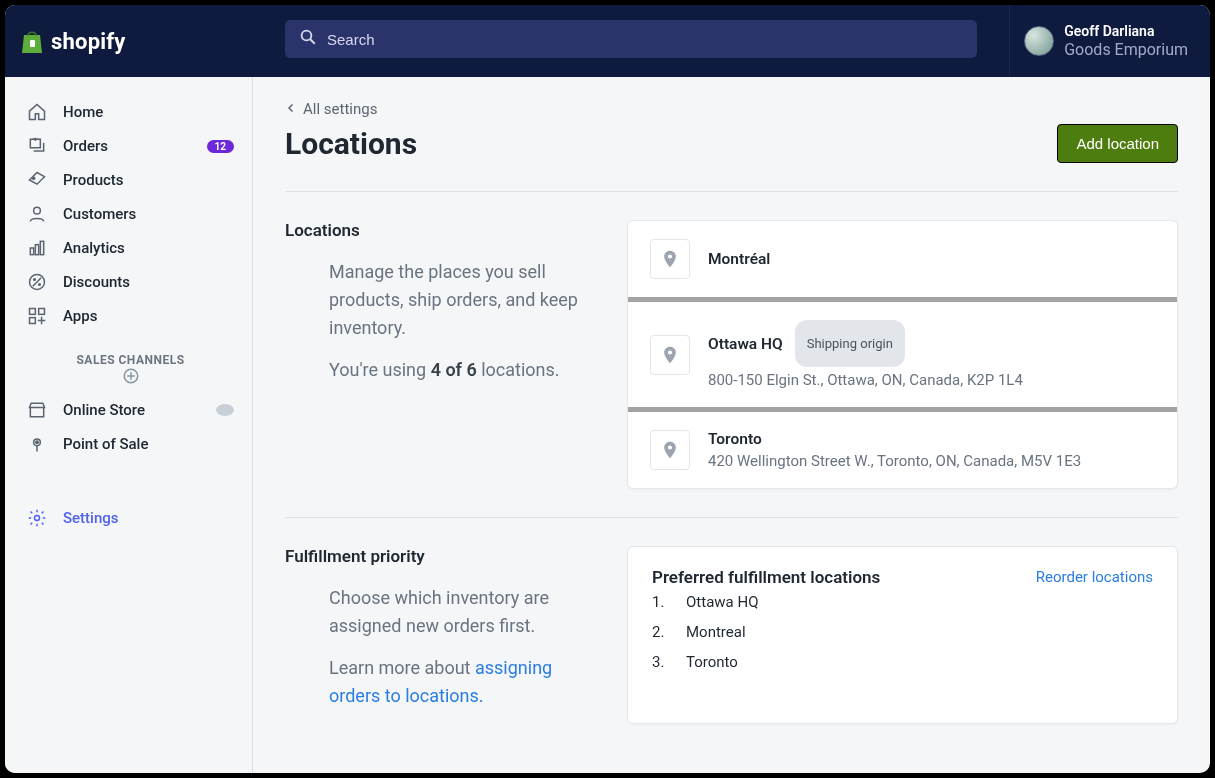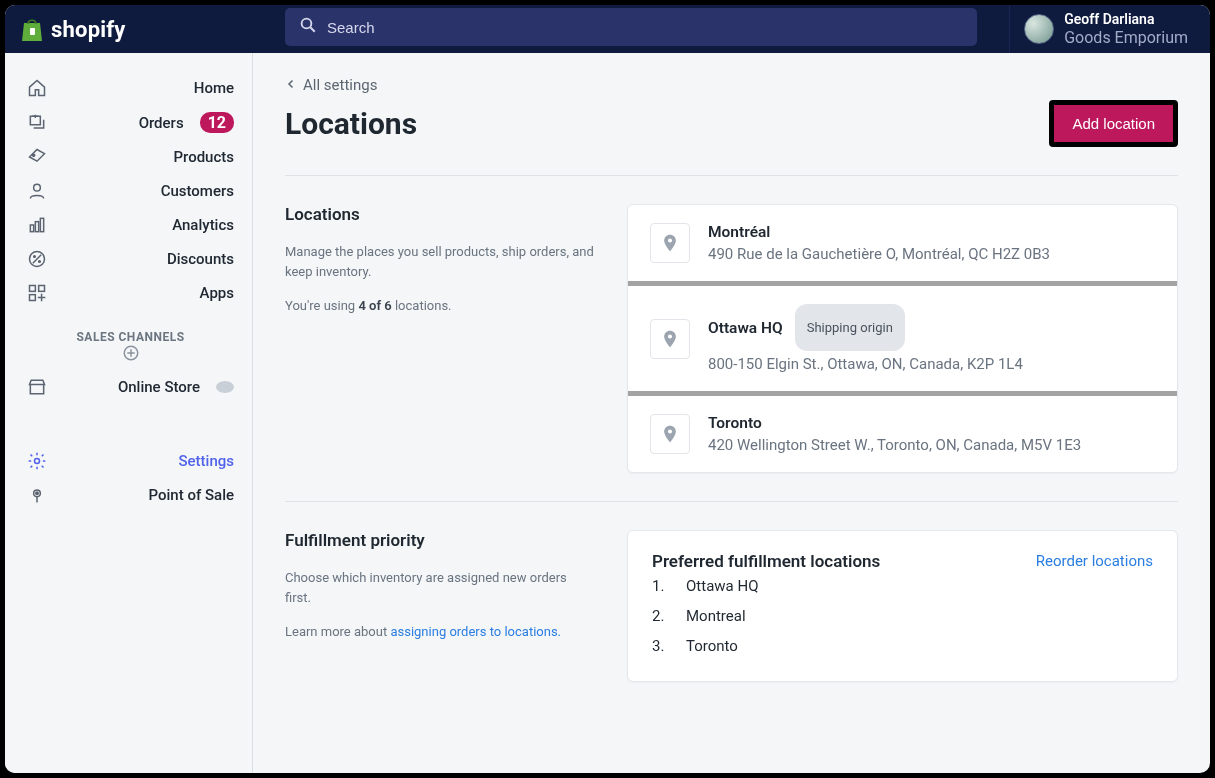--- a/index.html
+++ b/index.html
@@ -14,21 +14,21 @@
     position: absolute;
     inset: 5px;
     background: #f4f6f8;
     border-radius: 10px;
     overflow: hidden;
     display: flex;
     flex-direction: column;
   }
   
   .topbar {
-    height: 48px;
+    height: 72px;
     background: #0e1a3e;
     display: flex;
     align-items: center;
     flex-shrink: 0;
   }
   .brand-area {
     width: 248px;
     display: flex;
     align-items: center;
     padding-left: 14px;
@@ -87,40 +87,39 @@
   
   .body { flex: 1; display: flex; min-height: 0; }
   
   .sidebar {
     width: 248px;
     background: #f4f6f8;
     border-right: 1px solid #dcdfe4;
     padding: 18px 0;
     flex-shrink: 0;
     overflow-y: auto;
-    text-align: right;
   }
   .nav-item {
     display: flex;
     align-items: center;
     gap: 16px;
     padding: 7px 18px 7px 22px;
     color: #202933;
     font-size: 15px;
     font-weight: 500;
     cursor: pointer;
   }
   .nav-item .ico { width: 20px; height: 20px; color: #5b6470; display:flex; align-items:center; justify-content:center; }
   .nav-item .ico svg { width: 20px; height: 20px; stroke: currentColor; fill: none; stroke-width: 1.8; }
   .nav-item .label { flex: 1; }
   .badge-pill {
-    background: #be185d;
+    background: #6d28d9;
     color: #fff;
     border-radius: 10px;
-    font-size: 16px;
+    font-size: 10px;
     font-weight: 700;
     padding: 1px 8px;
   }
   .section-header {
     display: flex;
     align-items: center;
     justify-content: space-between;
     padding: 20px 18px 8px 22px;
     color: #6c7680;
     font-size: 12px;
@@ -155,23 +154,23 @@
     align-items: center;
     justify-content: space-between;
     margin-top: 6px;
   }
   .page-title {
     font-size: 30px;
     font-weight: 700;
     color: #1f2730;
   }
   .btn-primary {
-    background: #be185d;
+    background: #4d7c0f;
     color: #fff;
-    border: 5px solid #000000;
+    border: 1px solid #000000;
     border-radius: 4px;
     padding: 10px 18px;
     font-size: 15px;
     font-weight: 500;
     cursor: pointer;
   }
   .divider {
     border: none;
     border-top: 1px solid #dfe3e8;
     margin: 28px 0 28px 0;
@@ -185,23 +184,24 @@
     flex-shrink: 0;
   }
   .section-left h2 {
     font-size: 17px;
     font-weight: 600;
     color: #1f2730;
     margin-bottom: 18px;
   }
   .section-left p {
     color: #6a7480;
-    font-size: 13px;
+    font-size: 18px;
     margin-bottom: 14px;
     line-height: 1.55;
+    margin-left: 44px;
   }
   .section-left p strong { color: #3a434d; font-weight: 600; }
   .section-left a { color: #2a7de1; text-decoration: none; }
   .card {
     flex: 1;
     background: #fff;
     border: 1px solid #e4e7eb;
     border-radius: 6px;
     overflow: hidden;
     box-shadow: 0 1px 2px rgba(0,0,0,0.04);
@@ -390,39 +390,39 @@
       <div class="nav-item">
         <span class="ico">
             <svg viewBox="0 0 24 24">
               <path d="M3 9 L5 4 H19 L21 9 Z"></path>
               <path d="M4 9 V20 H20 V9"></path>
             </svg>
           </span>
         <span class="label">Online Store</span>
         <span class="nav-eye"></span>
       </div>
-      <div class="nav-item settings">
-        <span class="ico">
-            <svg viewBox="0 0 24 24">
-              <circle cx="12" cy="12" r="3"></circle>
-              <path d="M12 2 V5 M12 19 V22 M4.2 4.2 L6.3 6.3 M17.7 17.7 L19.8 19.8 M2 12 H5 M19 12 H22 M4.2 19.8 L6.3 17.7 M17.7 6.3 L19.8 4.2"></path>
-            </svg>
-          </span>
-        <span class="label">Settings</span>
-      </div>
-
       <div class="nav-item">
         <span class="ico">
             <svg viewBox="0 0 24 24">
               <circle cx="12" cy="10" r="4"></circle>
               <path d="M12 14 V21"></path>
               <circle cx="12" cy="10" r="1.5" fill="currentColor"></circle>
             </svg>
           </span>
         <span class="label">Point of Sale</span>
+      </div>
+
+      <div class="nav-item settings">
+        <span class="ico">
+            <svg viewBox="0 0 24 24">
+              <circle cx="12" cy="12" r="3"></circle>
+              <path d="M12 2 V5 M12 19 V22 M4.2 4.2 L6.3 6.3 M17.7 17.7 L19.8 19.8 M2 12 H5 M19 12 H22 M4.2 19.8 L6.3 17.7 M17.7 6.3 L19.8 4.2"></path>
+            </svg>
+          </span>
+        <span class="label">Settings</span>
       </div>
     </nav>
 
     <main class="main">
       <div class="breadcrumb">
         <span><svg width="12" height="12" viewBox="0 0 24 24" fill="none" stroke="currentColor" stroke-width="3">
               <polyline points="15 5 8 12 15 19"></polyline>
             </svg></span>
         <span>All settings</span>
       </div>
@@ -448,21 +448,20 @@
             <div class="loc-icon">
               <svg width="20" height="20" viewBox="0 0 24 24" fill="#9ba4af">
                   <path d="M12 2 C8 2 5 5 5 9 C5 14 12 22 12 22 C12 22 19 14 19 9 C19 5 16 2 12 2 Z"></path>
                   <circle cx="12" cy="9" r="2.5" fill="#fff"></circle>
                 </svg>
             </div>
             <div class="loc-info">
               <div class="loc-name-row">
                   <span class="loc-name">Montréal</span>
                 </div>
-              <div class="loc-sub">490 Rue de la Gauchetière O, Montréal, QC H2Z 0B3</div>
             </div>
           </div>
           <div class="loc-row">
             <div class="loc-icon">
               <svg width="20" height="20" viewBox="0 0 24 24" fill="#9ba4af">
                   <path d="M12 2 C8 2 5 5 5 9 C5 14 12 22 12 22 C12 22 19 14 19 9 C19 5 16 2 12 2 Z"></path>
                   <circle cx="12" cy="9" r="2.5" fill="#fff"></circle>
                 </svg>
             </div>
             <div class="loc-info">

